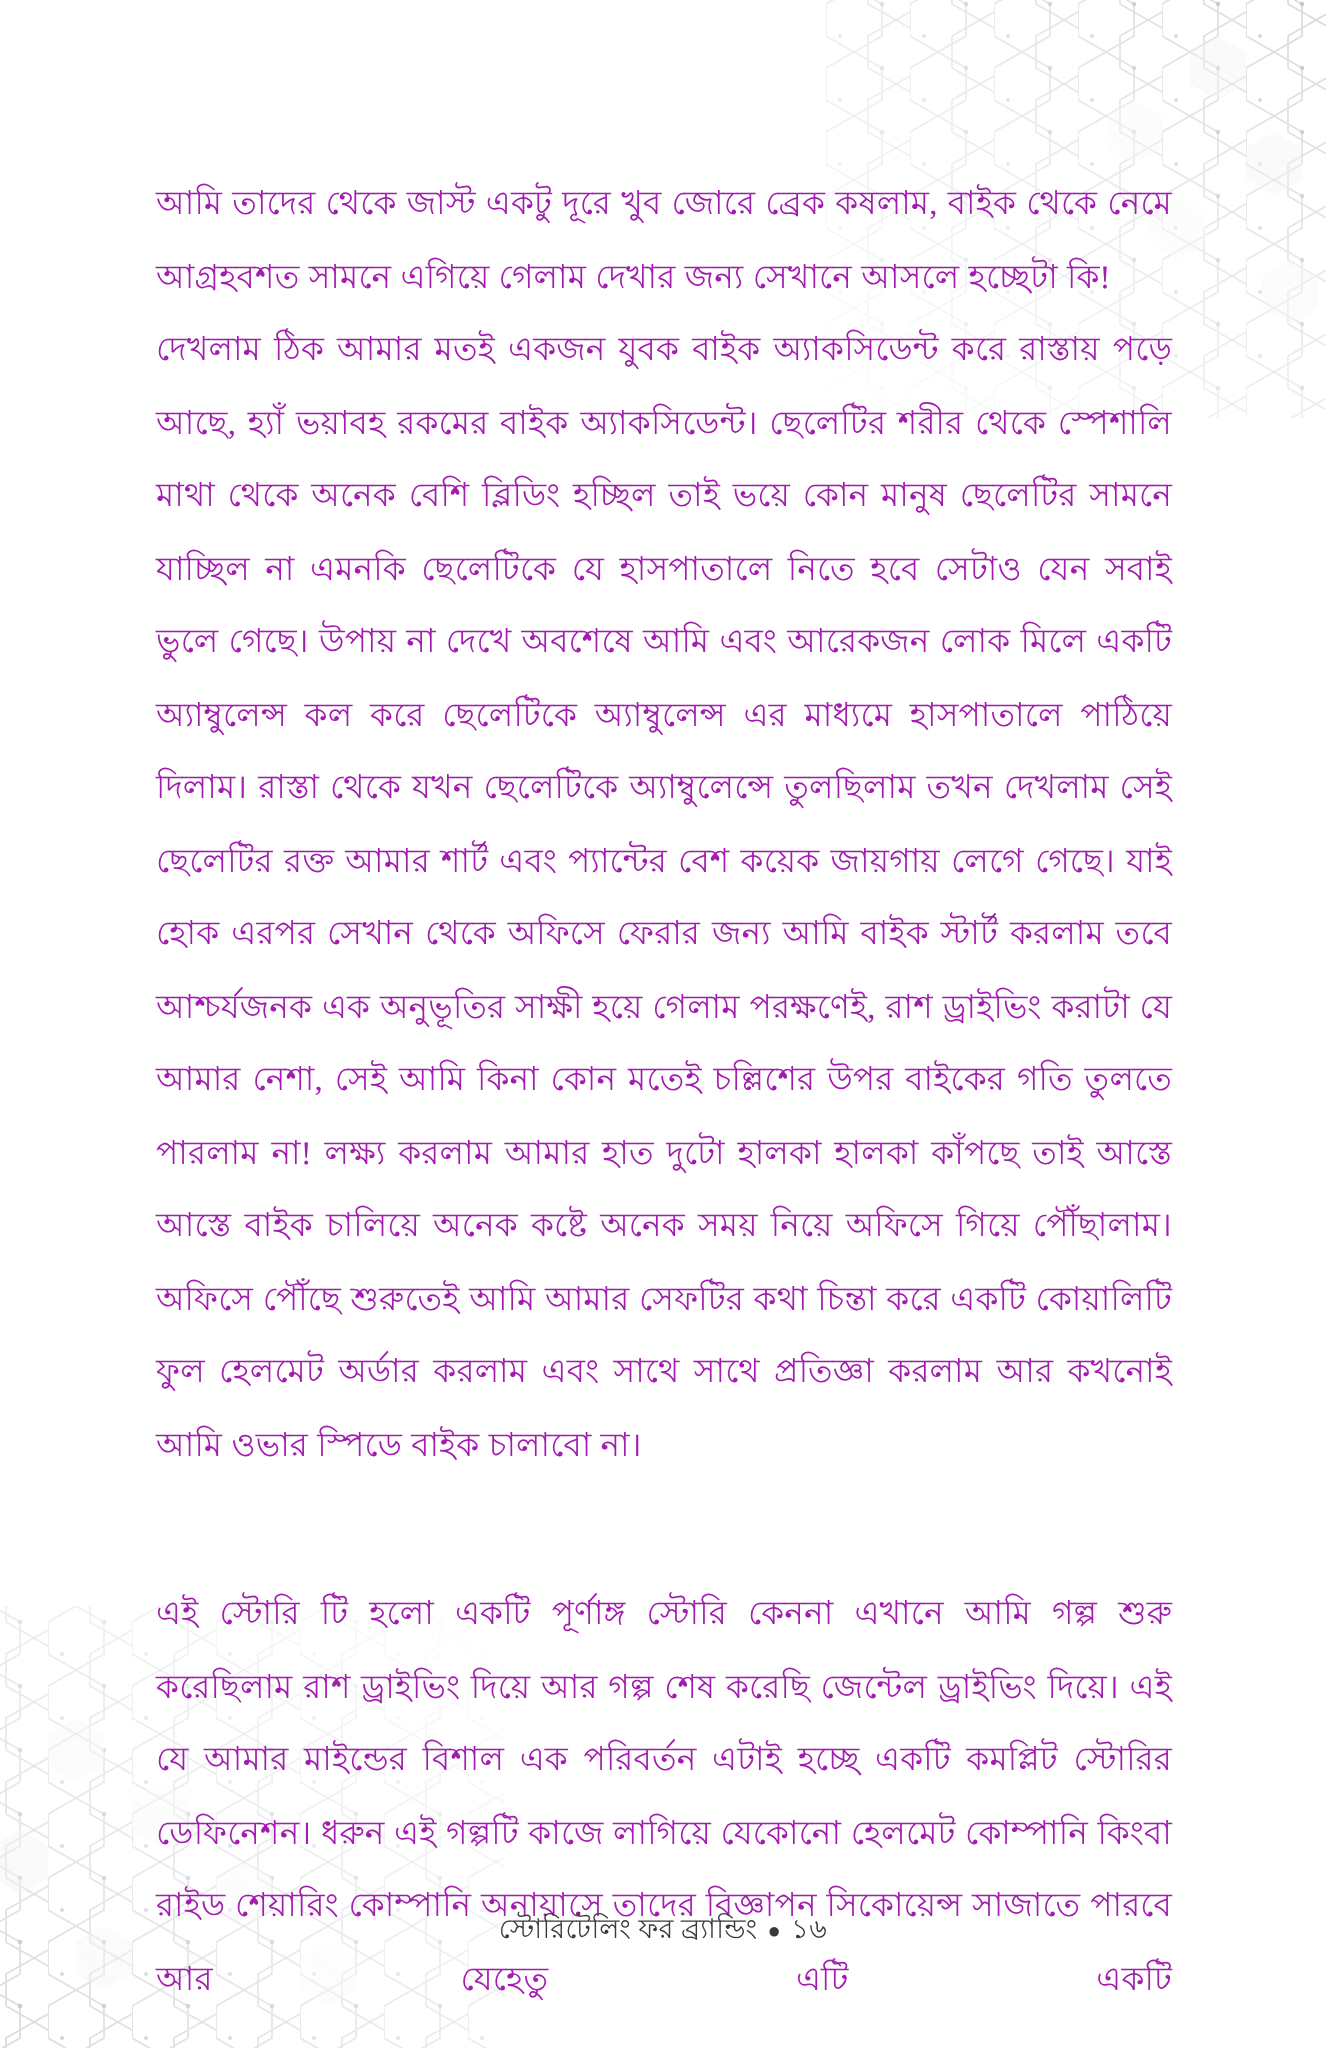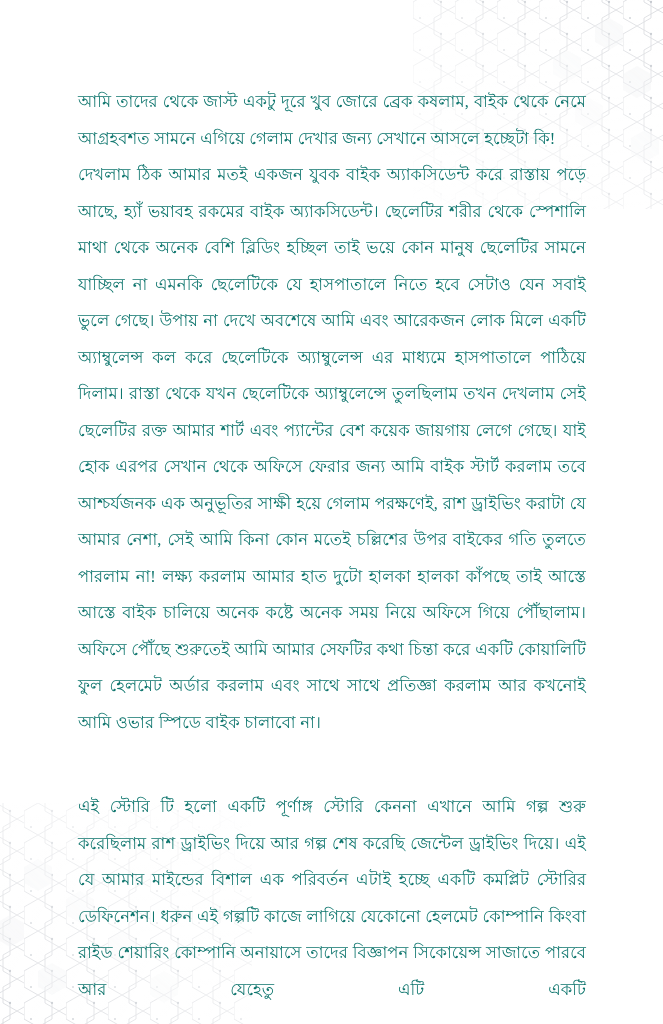--- a/index.html
+++ b/index.html
@@ -57,21 +57,21 @@
   }
 
   p.para {
     margin: 0;
     padding: 0;
     text-align: justify;
     text-align-last: left;
     text-justify: inter-word;
     font-size: 16.4px;
     line-height: 36.5px;
-    color: #0f766e;
+    color: #a21caf;
     letter-spacing: 0.1px;
     word-spacing: 0.4px;
     hyphens: none;
   }
   
   p.para.continues {
     text-align-last: justify;
     margin-top: 48px;
   }
 
@@ -164,14 +164,17 @@
       <rect x="0" y="0" width="270" height="235" fill="url(#fadeBL)"></rect>
     </svg>
   </div>
 
   <div id="content">
     <p class="para">আমি তাদের থেকে জাস্ট একটু দূরে খুব জোরে ব্রেক কষলাম, বাইক থেকে নেমে আগ্রহবশত সামনে এগিয়ে গেলাম দেখার জন্য সেখানে আসলে হচ্ছেটা কি!</p>
     <p class="para">দেখলাম ঠিক আমার মতই একজন যুবক বাইক অ্যাকসিডেন্ট করে রাস্তায় পড়ে আছে, হ্যাঁ ভয়াবহ রকমের বাইক অ্যাকসিডেন্ট। ছেলেটির শরীর থেকে স্পেশালি মাথা থেকে অনেক বেশি ব্লিডিং হচ্ছিল তাই ভয়ে কোন মানুষ ছেলেটির সামনে যাচ্ছিল না এমনকি ছেলেটিকে যে হাসপাতালে নিতে হবে সেটাও যেন সবাই ভুলে গেছে। উপায় না দেখে অবশেষে আমি এবং আরেকজন লোক মিলে একটি অ্যাম্বুলেন্স কল করে ছেলেটিকে অ্যাম্বুলেন্স এর মাধ্যমে হাসপাতালে পাঠিয়ে দিলাম। রাস্তা থেকে যখন ছেলেটিকে অ্যাম্বুলেন্সে তুলছিলাম তখন দেখলাম সেই ছেলেটির রক্ত আমার শার্ট এবং প্যান্টের বেশ কয়েক জায়গায় লেগে গেছে। যাই হোক এরপর সেখান থেকে অফিসে ফেরার জন্য আমি বাইক স্টার্ট করলাম তবে আশ্চর্যজনক এক অনুভূতির সাক্ষী হয়ে গেলাম পরক্ষণেই, রাশ ড্রাইভিং করাটা যে আমার নেশা, সেই আমি কিনা কোন মতেই চল্লিশের উপর বাইকের গতি তুলতে পারলাম না! লক্ষ্য করলাম আমার হাত দুটো হালকা হালকা কাঁপছে তাই আস্তে আস্তে বাইক চালিয়ে অনেক কষ্টে অনেক সময় নিয়ে অফিসে গিয়ে পৌঁছালাম। অফিসে পৌঁছে শুরুতেই আমি আমার সেফটির কথা চিন্তা করে একটি কোয়ালিটি ফুল হেলমেট অর্ডার করলাম এবং সাথে সাথে প্রতিজ্ঞা করলাম আর কখনোই আমি ওভার স্পিডে বাইক চালাবো না।</p>
     <p class="para continues">এই স্টোরি টি হলো একটি পূর্ণাঙ্গ স্টোরি কেননা এখানে আমি গল্প শুরু করেছিলাম রাশ ড্রাইভিং দিয়ে আর গল্প শেষ করেছি জেন্টেল ড্রাইভিং দিয়ে। এই যে আমার মাইন্ডের বিশাল এক পরিবর্তন এটাই হচ্ছে একটি কমপ্লিট স্টোরির ডেফিনেশন। ধরুন এই গল্পটি কাজে লাগিয়ে যেকোনো হেলমেট কোম্পানি কিংবা রাইড শেয়ারিং কোম্পানি অনায়াসে তাদের বিজ্ঞাপন সিকোয়েন্স সাজাতে পারবে আর যেহেতু এটি একটি</p>
   </div>
 
+  <div id="footer">
+    <span class="footer-text"><span>স্টোরিটেলিং ফর ব্র্যান্ডিং</span><span class="footer-dot">●</span><span>১৬</span></span>
+  </div>
 
 </div>
 
 </body></html>

